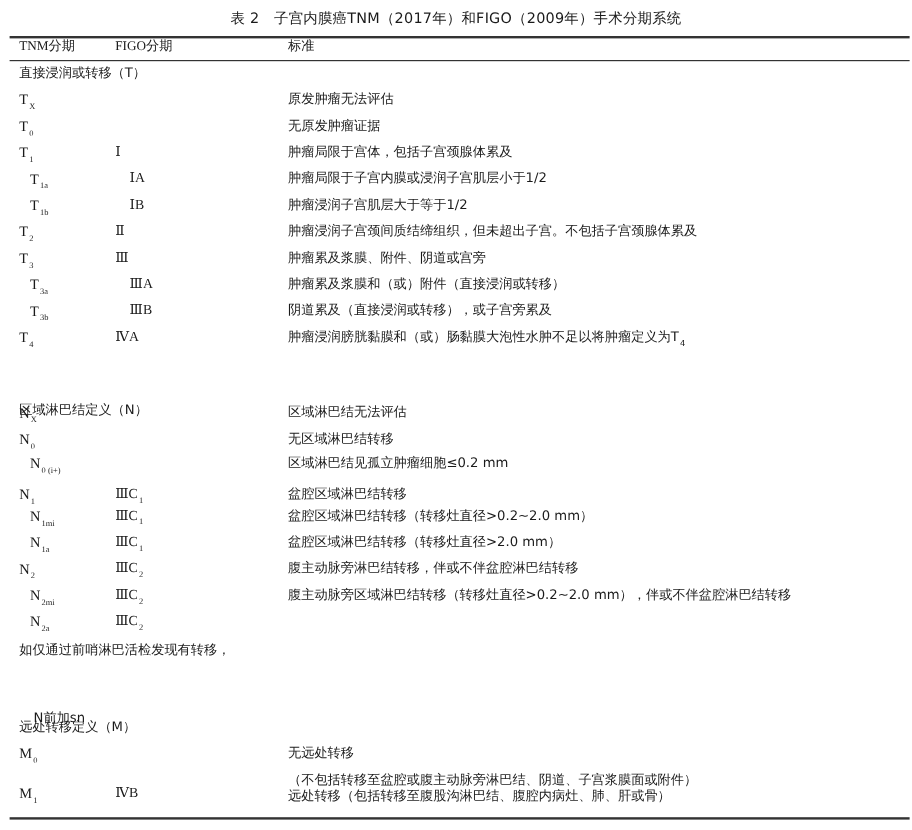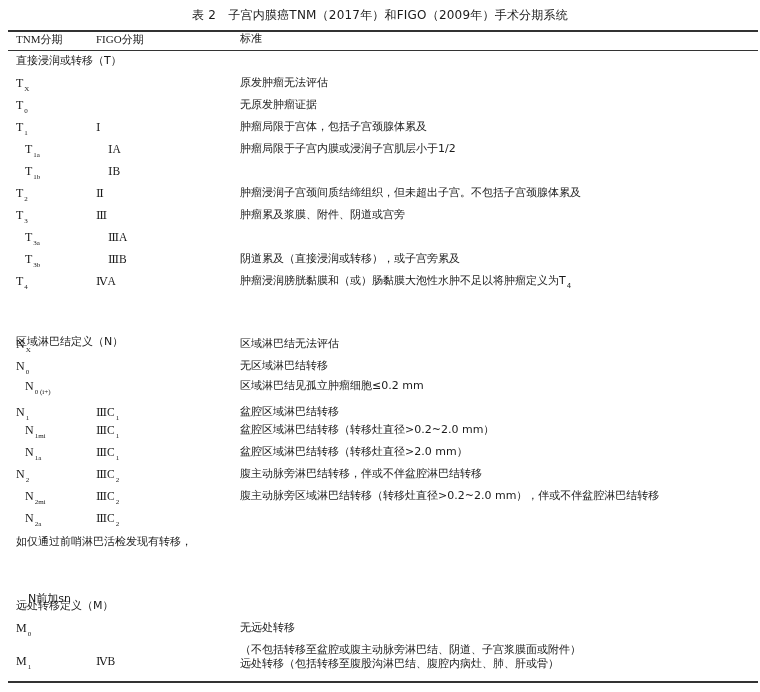--- a/index.html
+++ b/index.html
@@ -53,34 +53,36 @@
   <span class="c3">肿瘤局限于宫体，包括子宫颈腺体累及</span>
 </div>
 <div class="row" style="top:139px;">
   <span class="c1 indent serif"><span>T</span><span class="sub">1a</span></span>
   <span class="c2 indent">ⅠA</span>
   <span class="c3">肿瘤局限于子宫内膜或浸润子宫肌层小于1/2</span>
 </div>
 <div class="row" style="top:161px;">
   <span class="c1 indent serif"><span>T</span><span class="sub">1b</span></span>
   <span class="c2 indent">ⅠB</span>
+  <span class="c3">肿瘤浸润子宫肌层大于等于1/2</span>
 </div>
 <div class="row" style="top:183px;">
   <span class="c1 serif"><span>T</span><span class="sub">2</span></span>
   <span class="c2">Ⅱ</span>
   <span class="c3">肿瘤浸润子宫颈间质结缔组织，但未超出子宫。不包括子宫颈腺体累及</span>
 </div>
 <div class="row" style="top:205px;">
   <span class="c1 serif"><span>T</span><span class="sub">3</span></span>
   <span class="c2">Ⅲ</span>
   <span class="c3">肿瘤累及浆膜、附件、阴道或宫旁</span>
 </div>
 <div class="row" style="top:227px;">
   <span class="c1 indent serif"><span>T</span><span class="sub">3a</span></span>
   <span class="c2 indent">ⅢA</span>
+  <span class="c3">肿瘤累及浆膜和（或）附件（直接浸润或转移）</span>
 </div>
 <div class="row" style="top:249px;">
   <span class="c1 indent serif"><span>T</span><span class="sub">3b</span></span>
   <span class="c2 indent">ⅢB</span>
   <span class="c3">阴道累及（直接浸润或转移），或子宫旁累及</span>
 </div>
 <div class="row" style="top:271px;">
   <span class="c1 serif"><span>T</span><span class="sub">4</span></span>
   <span class="c2">ⅣA</span>
   <span class="c3"><span>肿瘤浸润膀胱黏膜和（或）肠黏膜大泡性水肿不足以将肿瘤定义为T</span><span class="sub">4</span></span>

